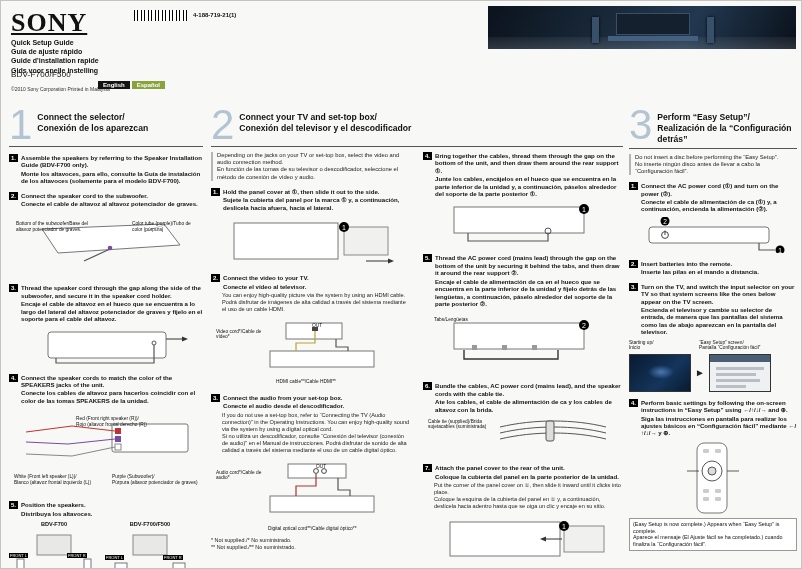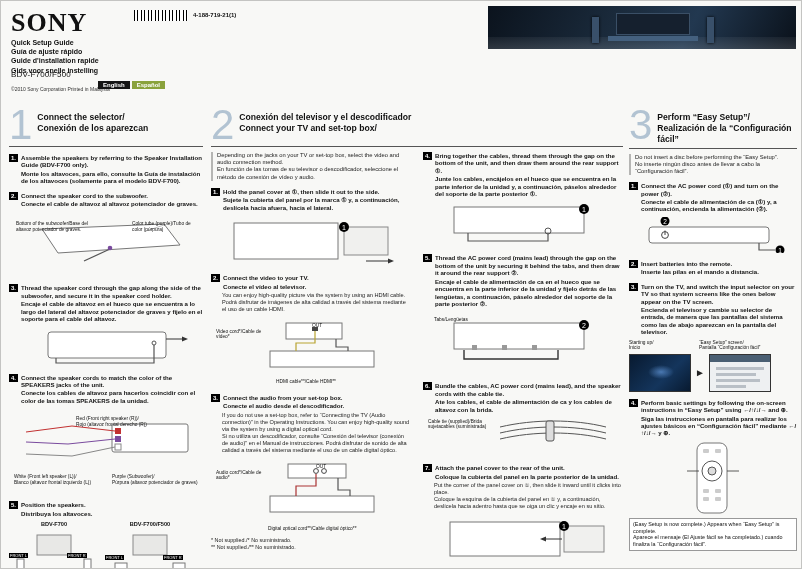--- a/index.html
+++ b/index.html
@@ -3,21 +3,21 @@
 <meta charset="utf-8">
 <style>
   * { margin:0; padding:0; box-sizing:border-box; }
   html,body { background:#d9d9d7; }
   body { font-family:"Liberation Sans", sans-serif; color:#111; }
   .page { position:relative; width:802px; height:569px; background:#f8f8f6; overflow:hidden;
           border:1px solid #c4c4c2; }
 
   
   .sony { position:absolute; left:10px; top:7px; font-family:"Liberation Serif", serif;
-          font-weight:bold; font-size:26px; letter-spacing:1px; }
+          font-weight:bold; font-size:26px; letter-spacing:1px;text-decoration:underline; }
   .barcode { position:absolute; left:133px; top:9px; width:54px; height:11px;
              background:repeating-linear-gradient(90deg,#000 0 1px,#fff 1px 3px,#000 3px 4px,#fff 4px 7px); }
   .partnum { position:absolute; left:192px; top:11px; font-size:6px; font-weight:bold; }
   .titles { position:absolute; left:10px; top:37px; font-size:7px; font-weight:bold; line-height:1.32; }
   .model { position:absolute; left:10px; top:69px; font-size:8px; letter-spacing:0.2px; }
   .copyright { position:absolute; left:10px; top:85px; font-size:5px; color:#333; }
   .badges { position:absolute; left:97px; top:80px; display:flex; gap:2px; }
   .badge { font-size:6px; color:#fff; padding:1px 5px; font-weight:bold; }
   .badge.en { background:#141414; }
   .badge.es { background:#8aa23c; }
@@ -233,22 +233,22 @@
           </div>
         </div>
       </div>
     </div>
   </div>
 
   <div class="col" id="col2">
     <div class="sec-head">
       <div class="sec-num">2</div>
       <div class="sec-titles">
+        <div class="sec-title">Connect your TV and set-top box/</div>
         <div class="sec-title">Conexión del televisor y el descodificador</div>
-        <div class="sec-title">Connect your TV and set-top box/</div>
       </div>
     </div>
 
     <div class="body2">
 
       <div class="subcol">
         <div class="intro">
           <div>Depending on the jacks on your TV or set-top box, select the video and audio connection method.</div>
           <div>En función de las tomas de su televisor o descodificador, seleccione el método de conexión de vídeo y audio.</div>
         </div>
@@ -417,21 +417,21 @@
         </div>
       </div>
     </div>
   </div>
 
   <div class="col" id="col3">
     <div class="sec-head">
       <div class="sec-num">3</div>
       <div class="sec-titles">
         <div class="sec-title">Perform “Easy Setup”/</div>
-        <div class="sec-title">Realización de la “Configuración fácil”</div>
+        <div class="sec-title">Realización de la “Configuración detrás”</div>
       </div>
     </div>
 
     <div class="intro">
       <div>Do not insert a disc before performing the “Easy Setup”.</div>
       <div>No inserte ningún disco antes de llevar a cabo la “Configuración fácil”.</div>
     </div>
 
     <div class="step">
       <div class="step-line">

